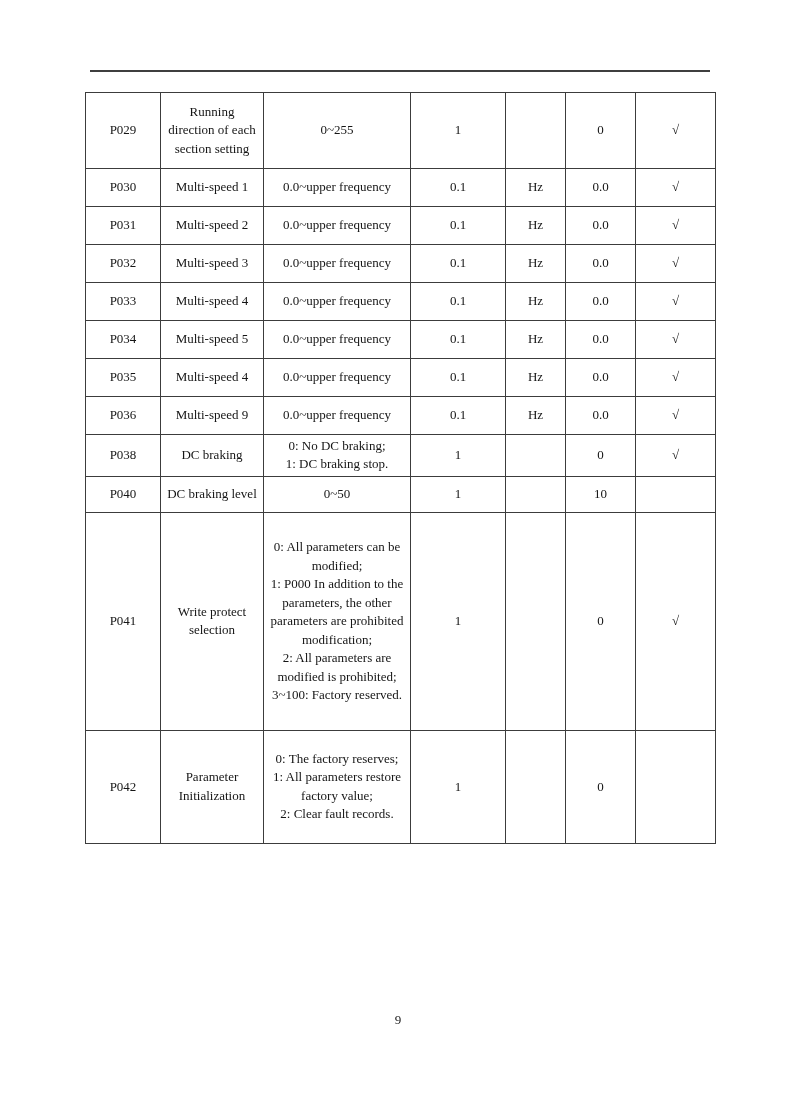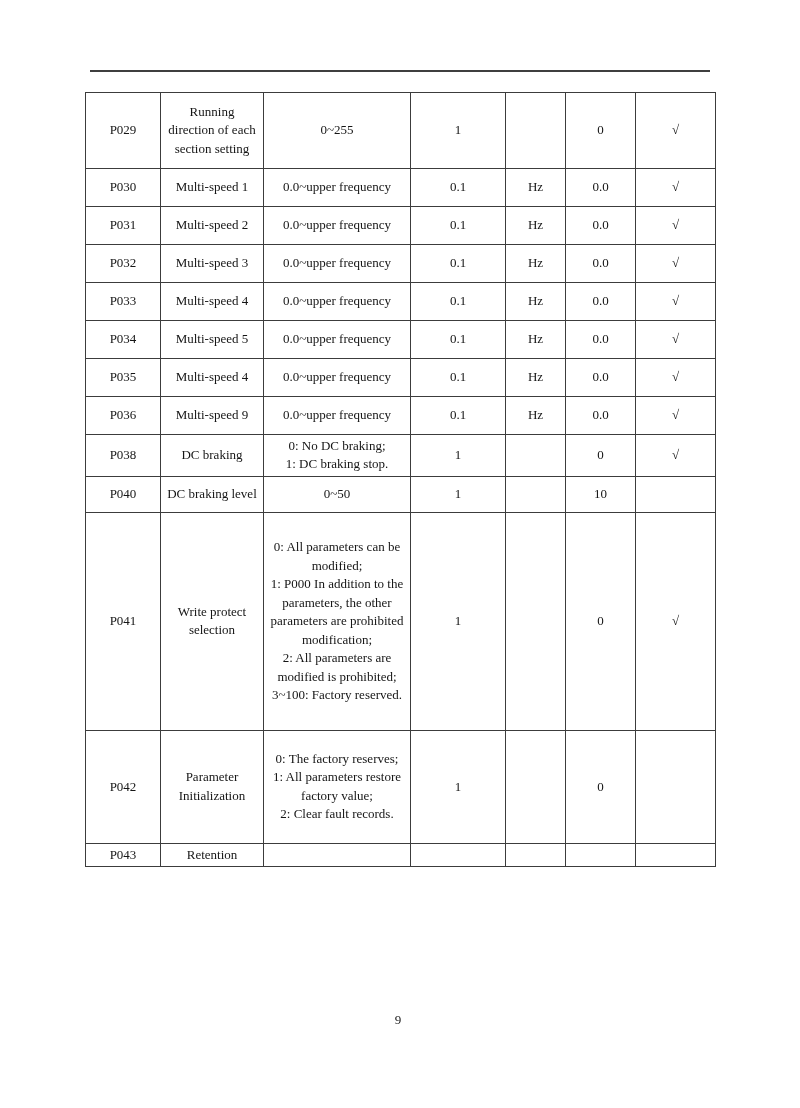--- a/index.html
+++ b/index.html
@@ -181,26 +181,17 @@
     <td class="c-code">P042</td>
     <td class="c-name">Parameter Initialization</td>
     <td class="c-range">0: The factory reserves;
 1: All parameters restore factory value;
 2: Clear fault records.</td>
     <td class="c-inc">1</td>
     <td class="c-unit"></td>
     <td class="c-def">0</td>
     <td class="c-chk"></td>
   </tr>
-        <tr style="height: 17px;">
-    <td class="c-code">P043</td>
-    <td class="c-name">Retention</td>
-    <td class="c-range"></td>
-    <td class="c-inc"></td>
-    <td class="c-unit"></td>
-    <td class="c-def"></td>
-    <td class="c-chk"></td>
-  </tr>
       </tbody>
   </table>
 
   <div class="page-number">9</div>
 </div>
 
 </body></html>

